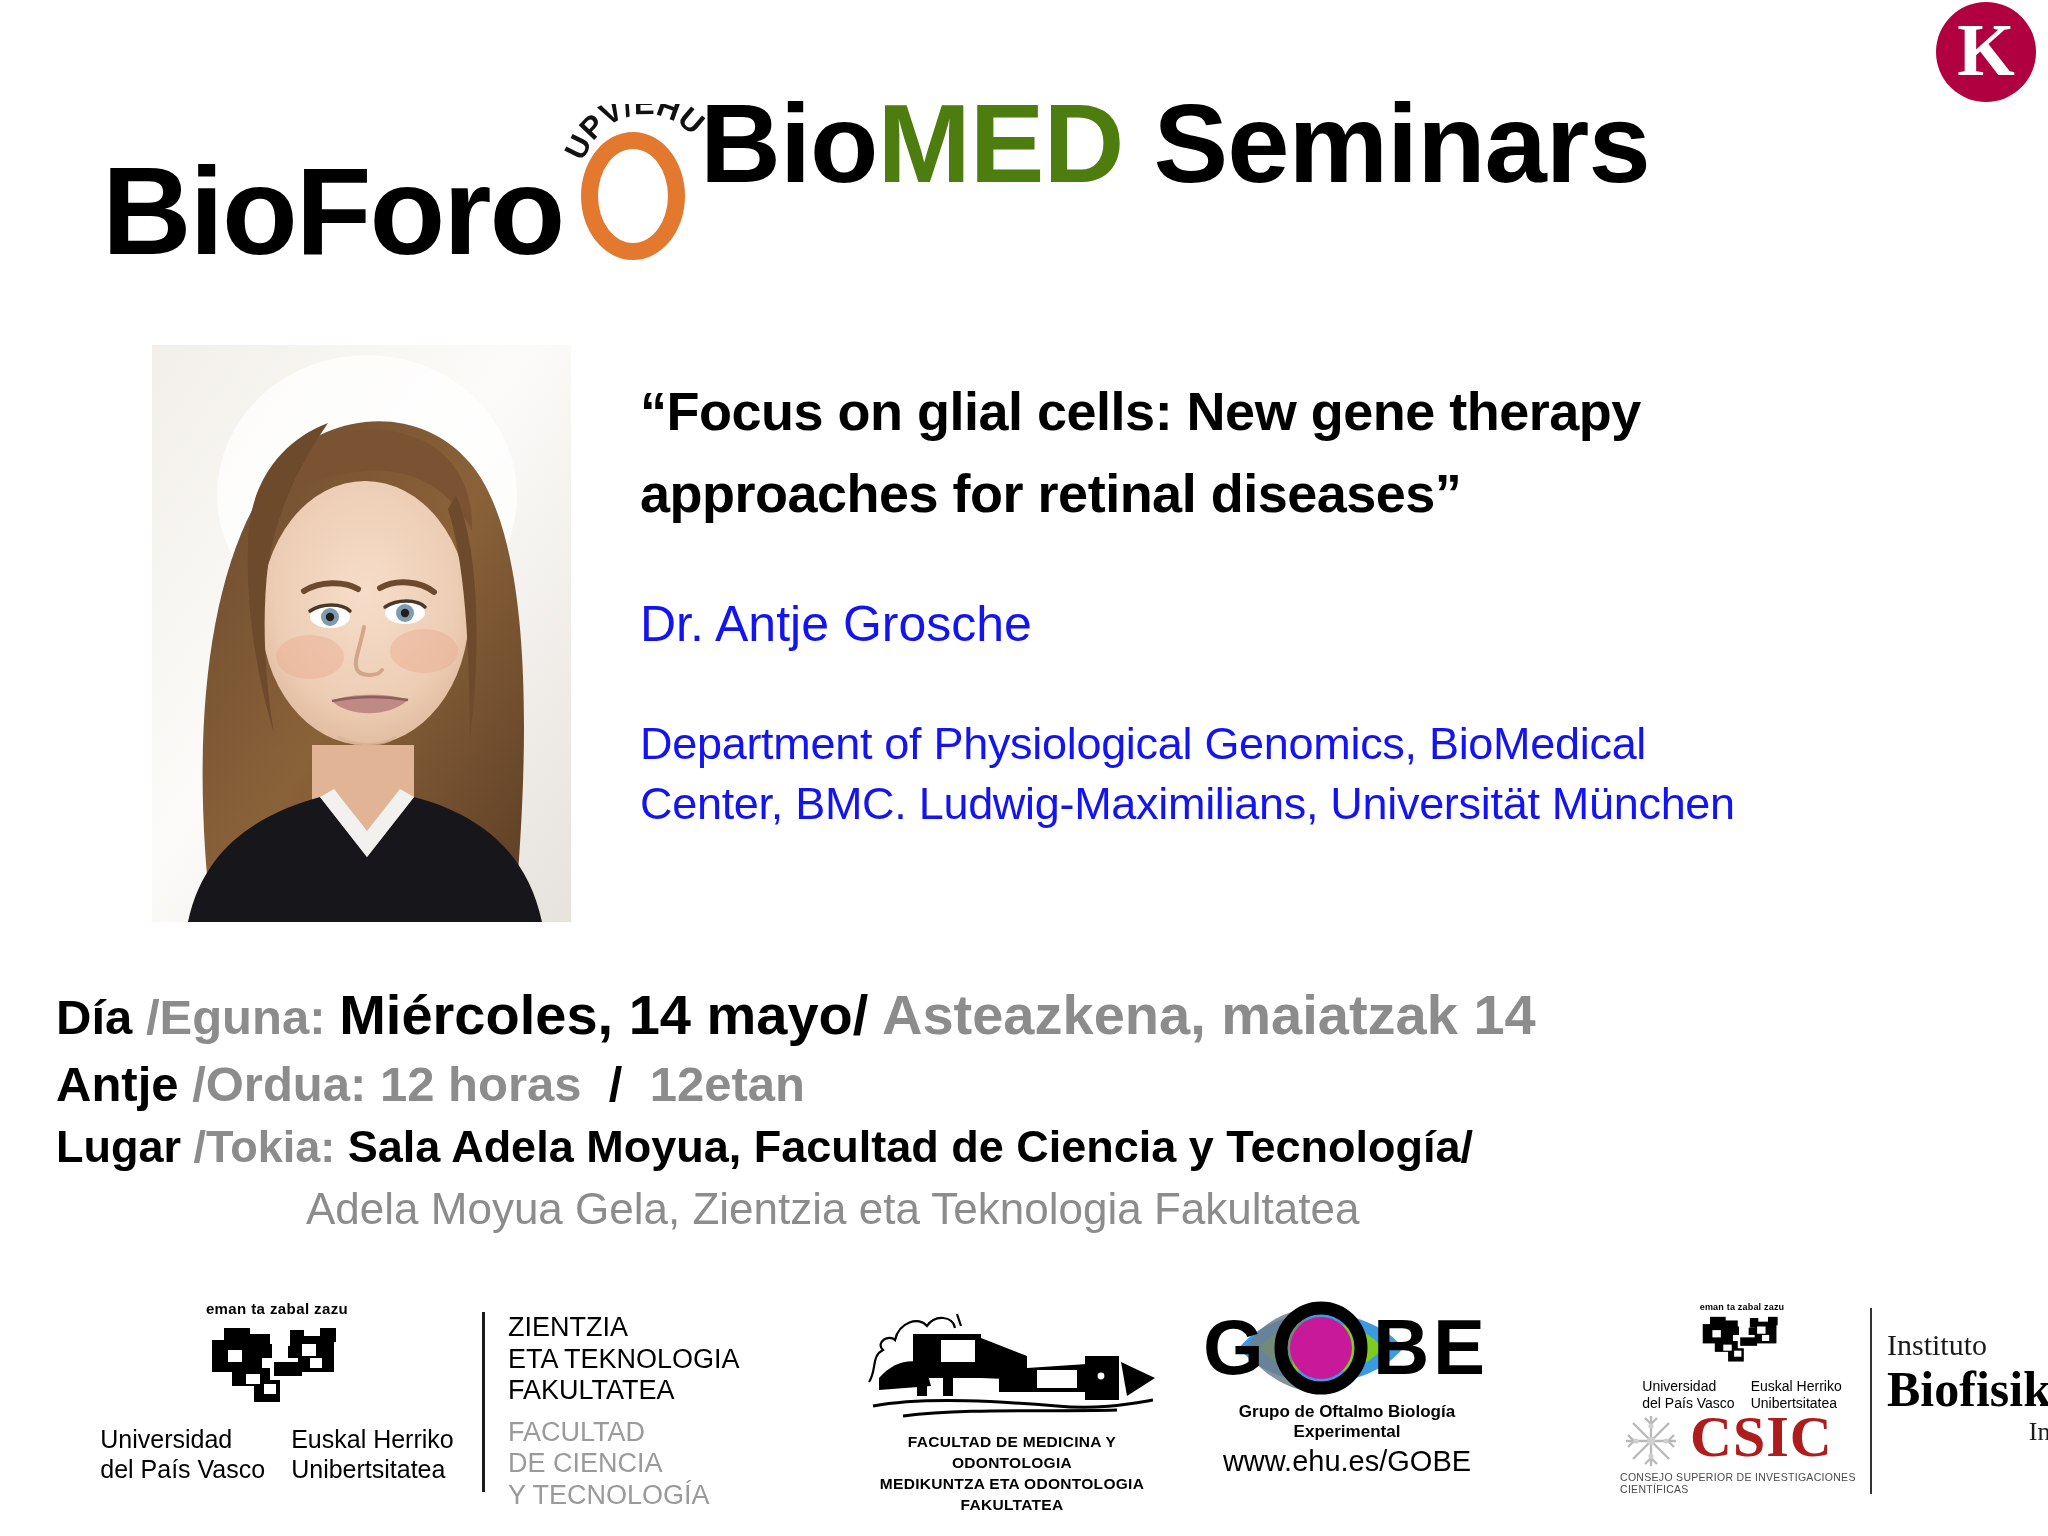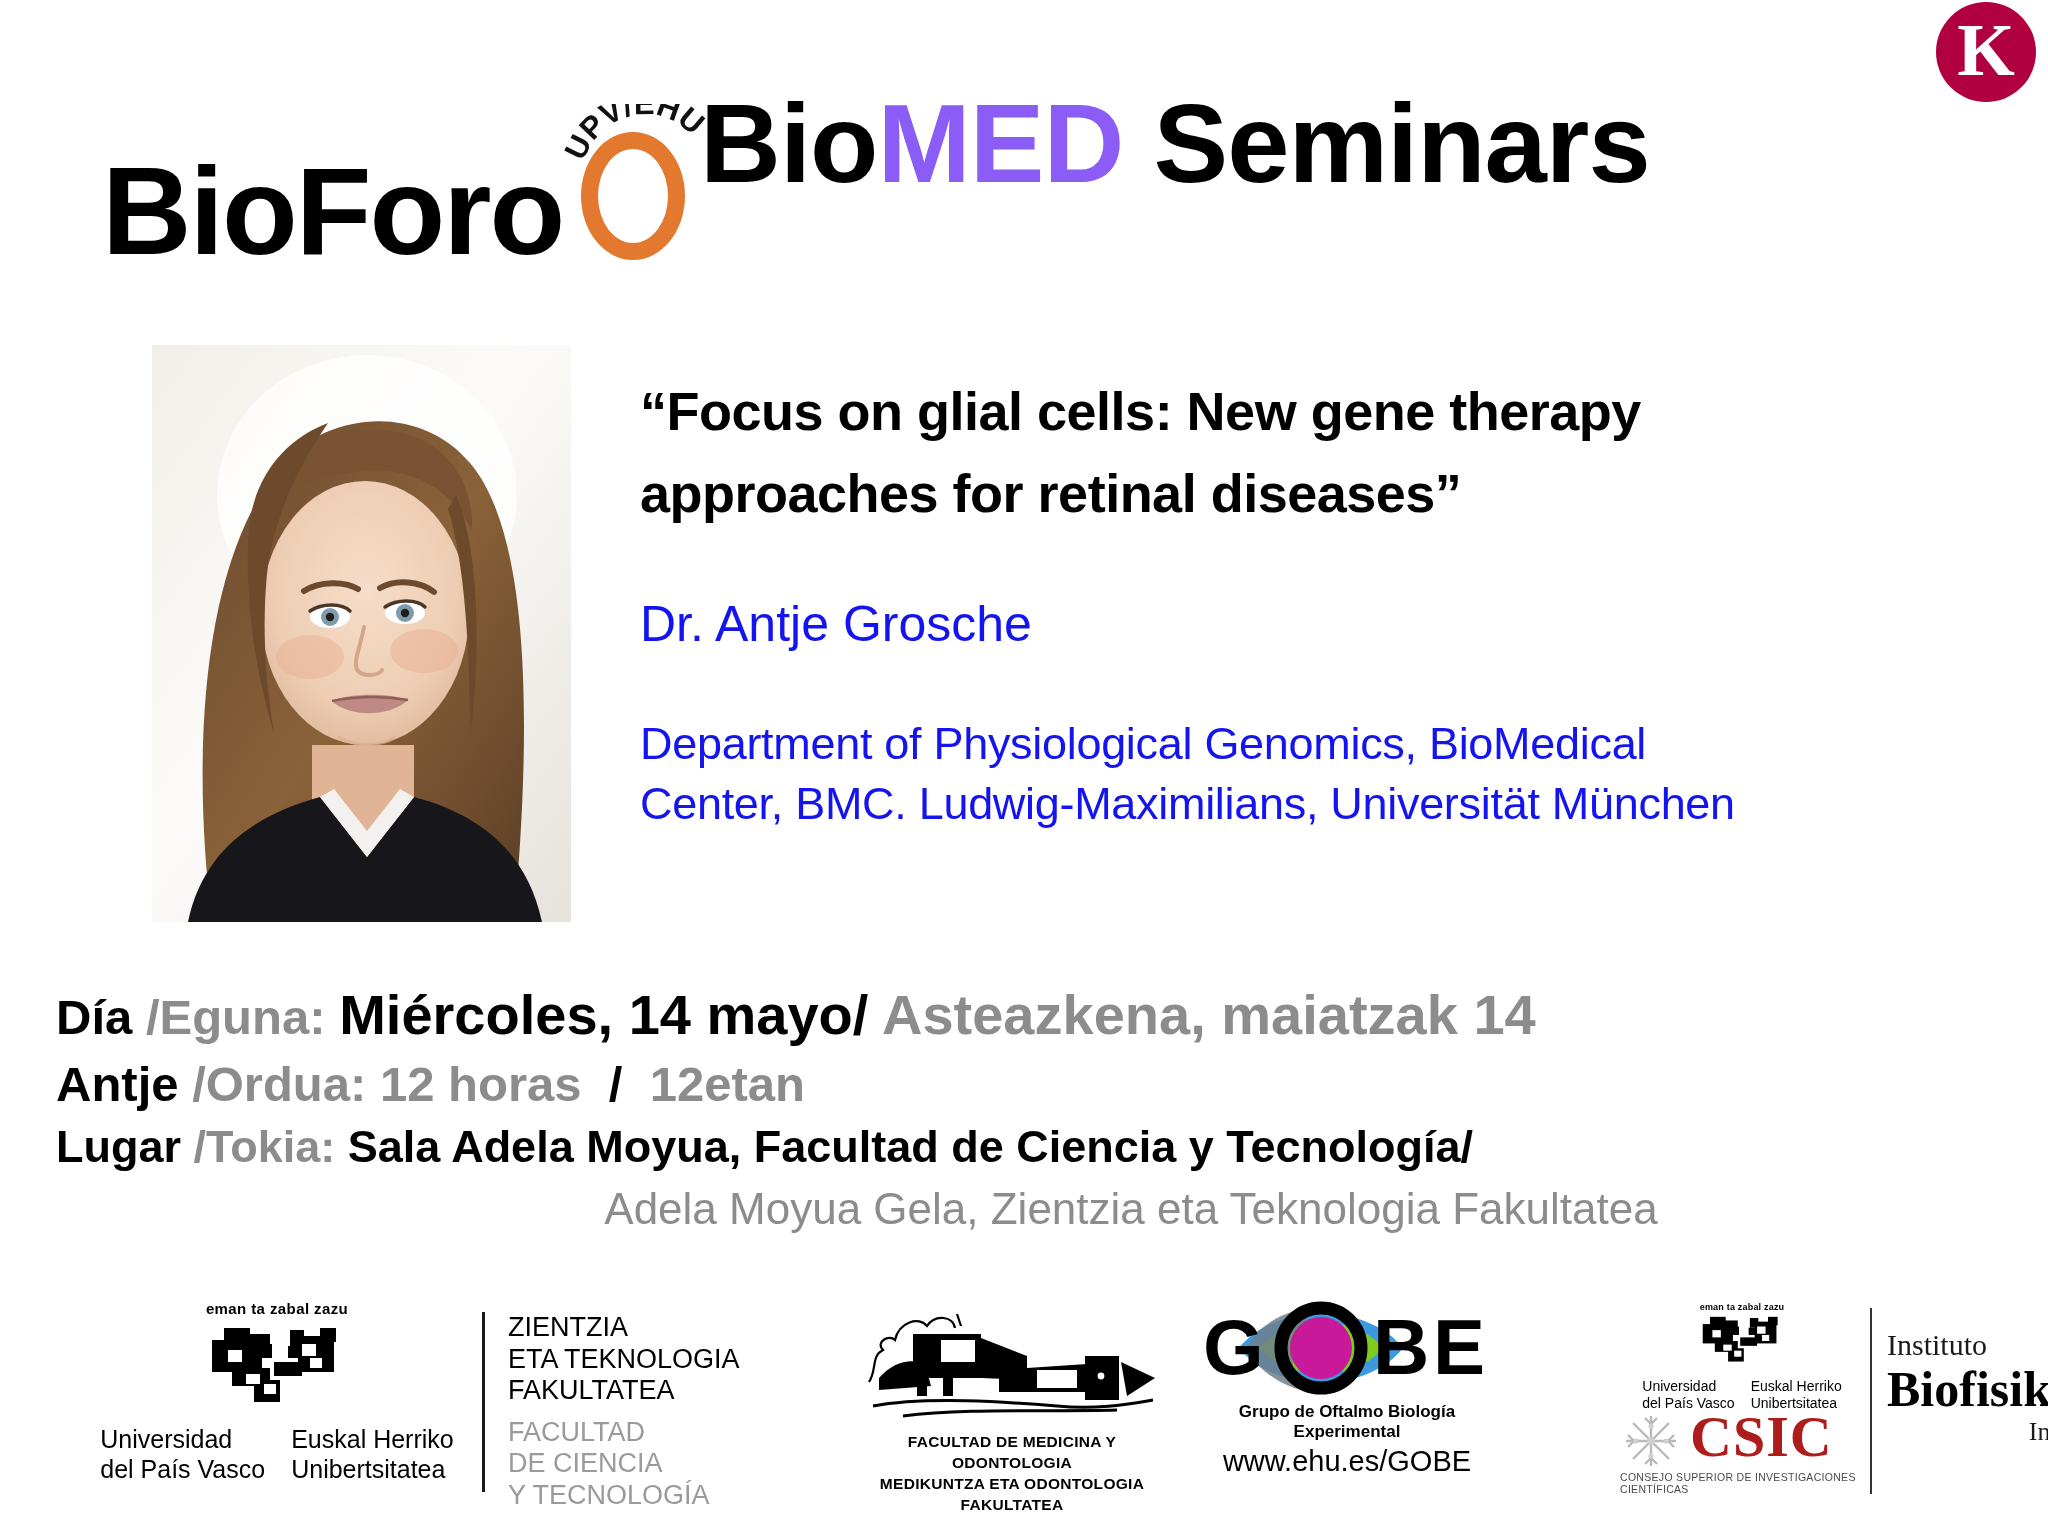--- a/index.html
+++ b/index.html
@@ -71,21 +71,21 @@
     left: 700px;
     top: 82px;
     font-family: "Liberation Sans", sans-serif;
     font-weight: bold;
     font-size: 112px;
     letter-spacing: -1px;
     white-space: nowrap;
     line-height: 1.1;
     color: #000000;
   }
-  .med-red { color: #8b5cf6; margin-top: 30px; }
+  .med-red { color: #4d7c0f; margin-top: 30px; }
 
   #k-badge {
     position: absolute;
     right: 12px;
     top: 2px;
     width: 100px;
     height: 100px;
     border-radius: 50%;
     background: #B00040;
     display: flex;
@@ -168,21 +168,20 @@
   .blk  { color: #000000; }
   .big-es { font-size: 56px; }
   #venue-basque {
     margin-top: 8px;
     margin-left: 250px;
     font-family: "Liberation Sans", sans-serif;
     font-weight: normal;
     font-size: 44px;
     color: #8C8C8C;
     white-space: nowrap;
-    text-align: center;
   }
 
   
   #footer {
     position: absolute;
     left: 12px;
     top: 1300px;
     width: 2048px;
     height: 236px;
   }

